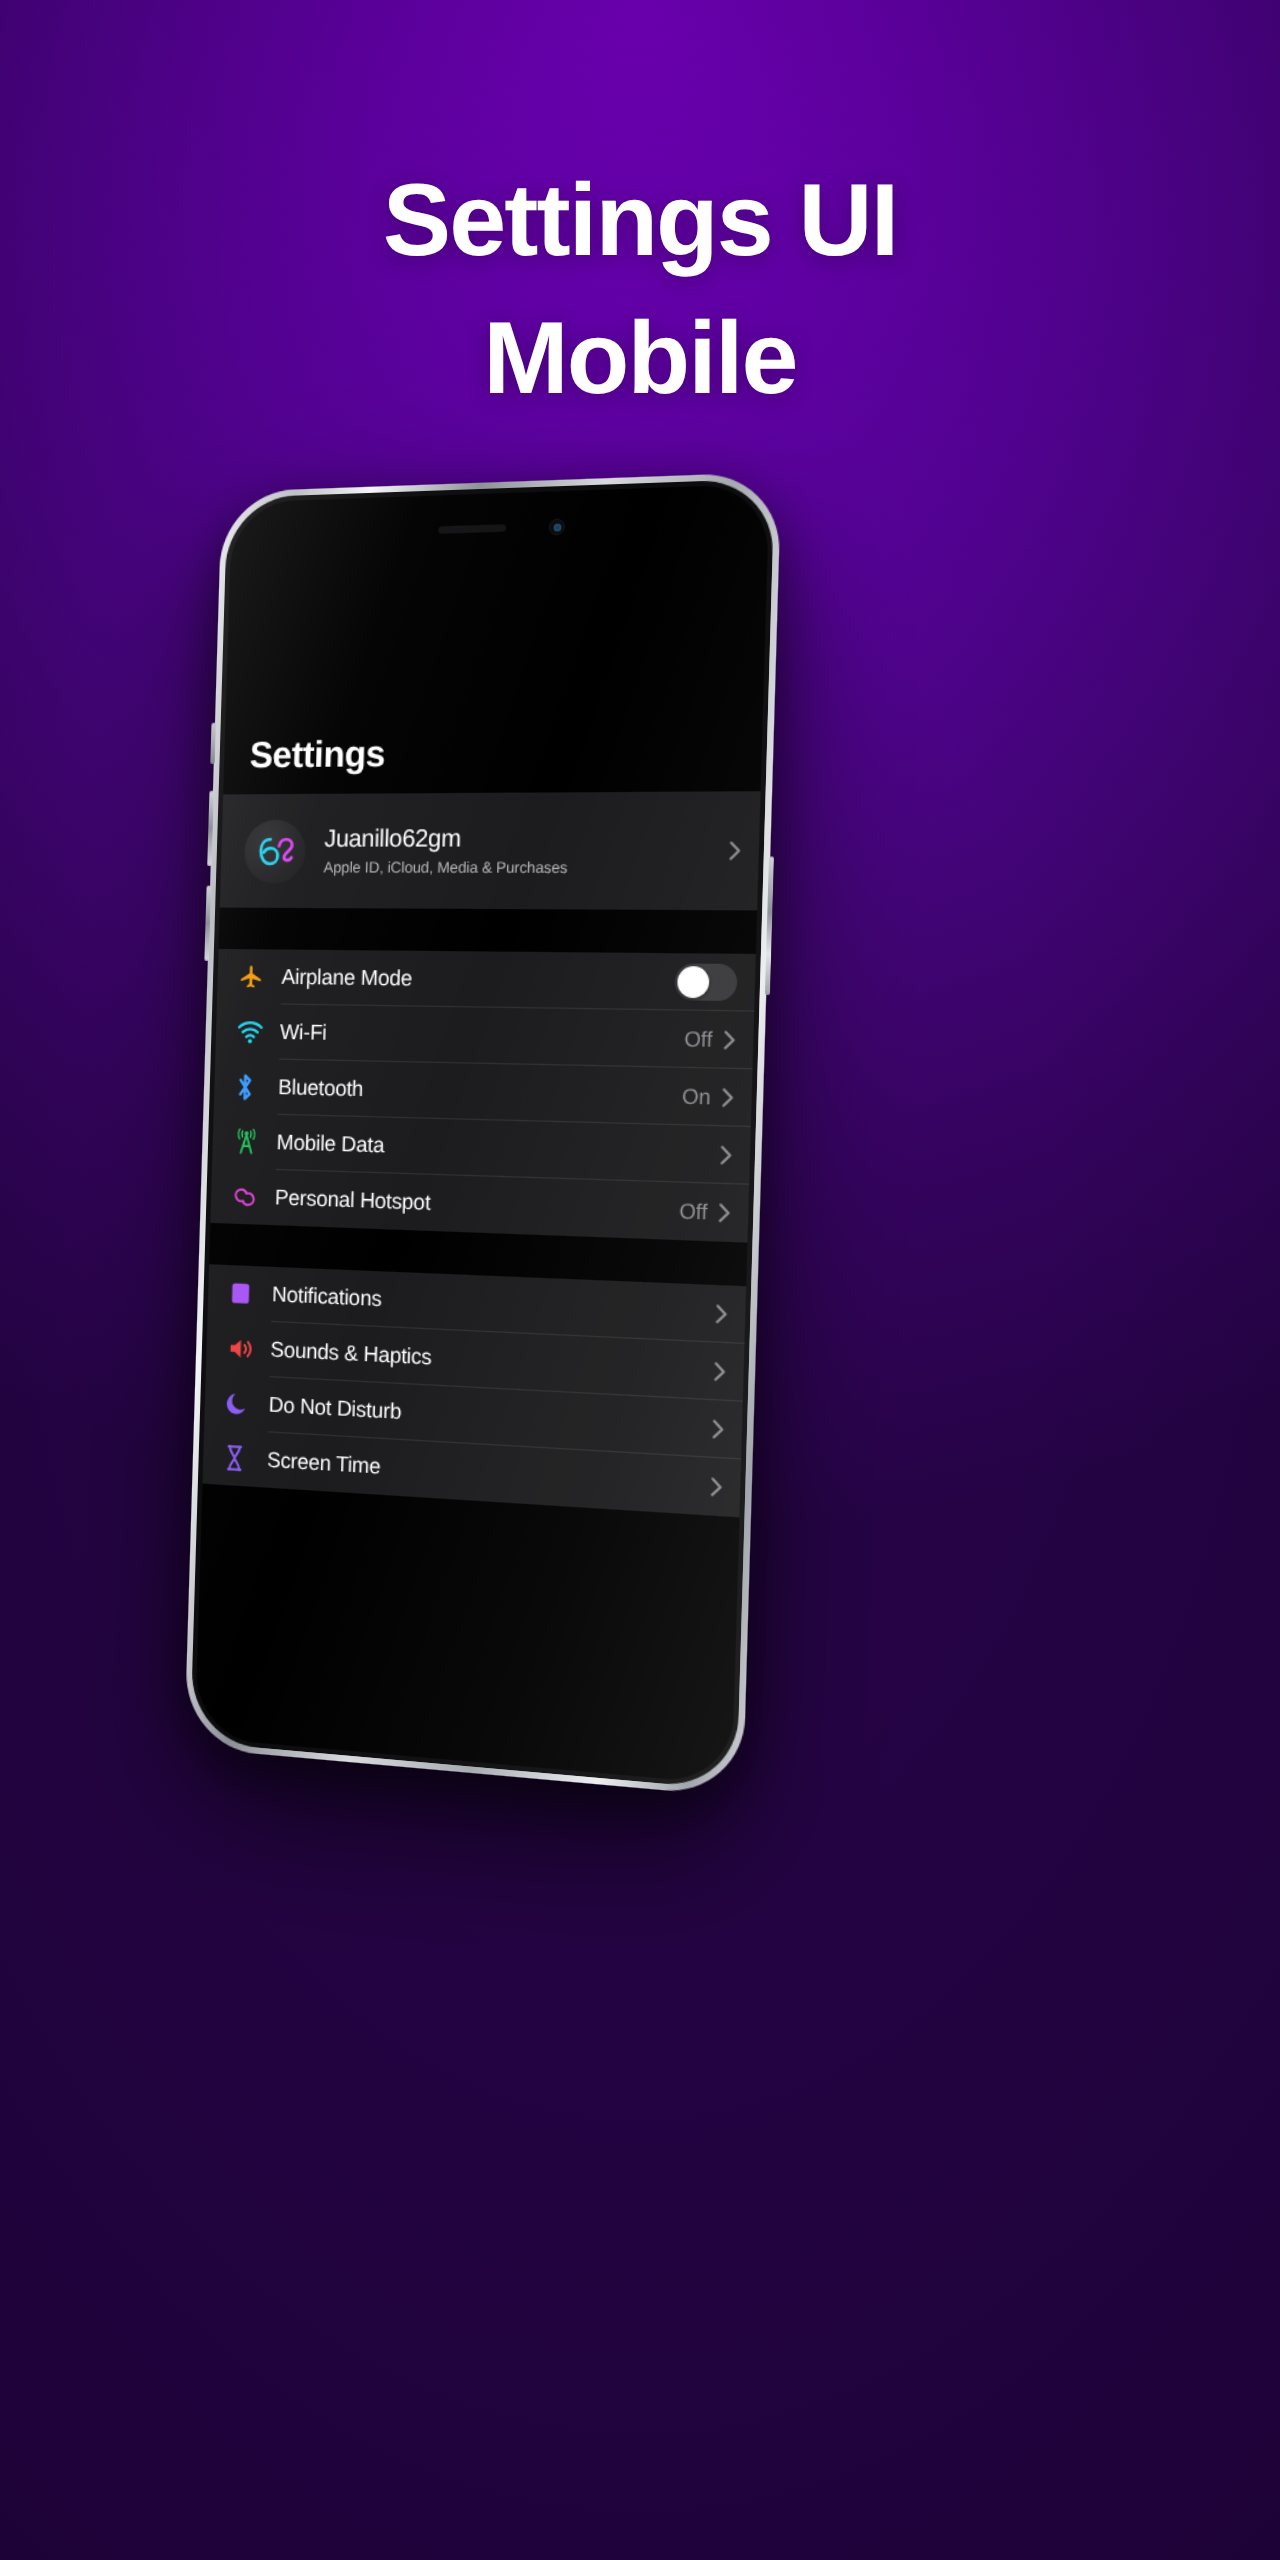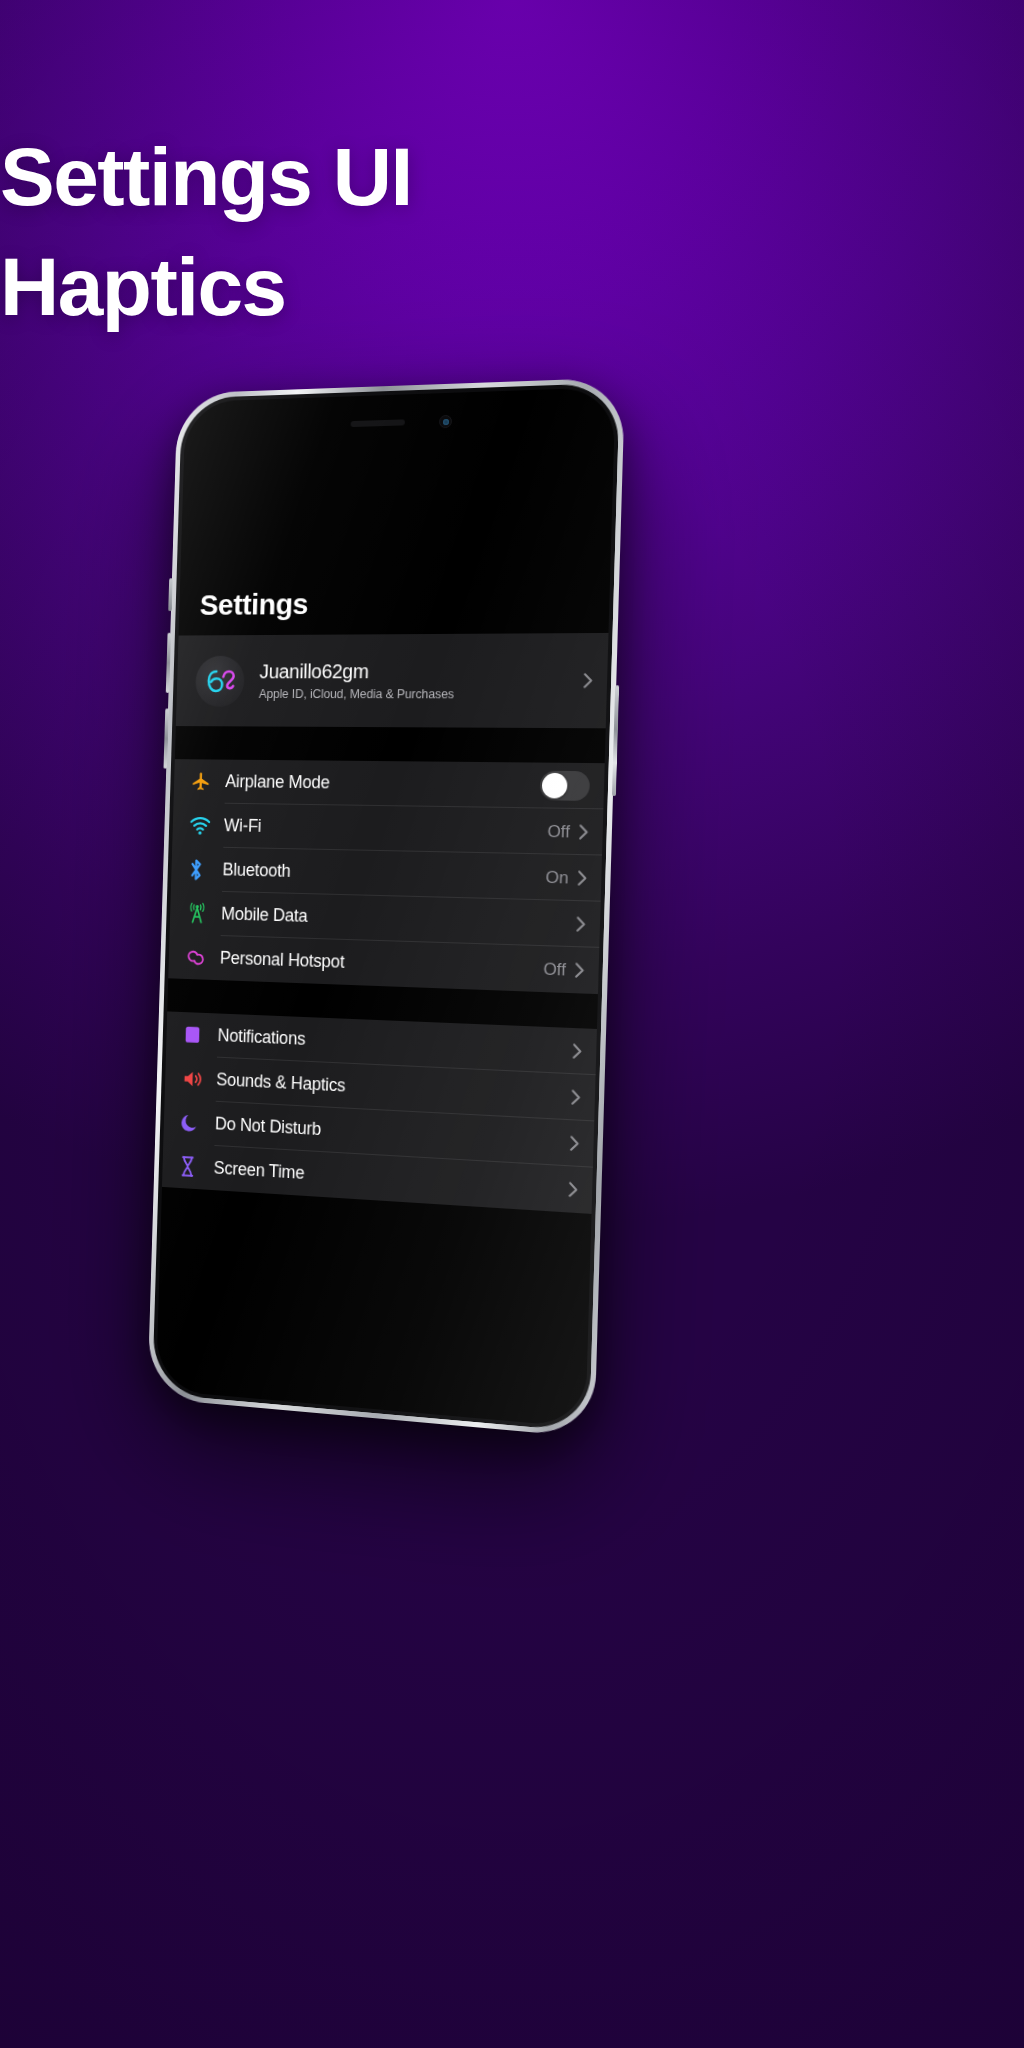--- a/index.html
+++ b/index.html
@@ -17,20 +17,21 @@
       radial-gradient(ellipse 120% 60% at 50% 0%, #7a00c8 0%, #6a00b4 18%, #57029a 38%, #430478 60%, #33035c 80%, #250345 100%);
   }
   .bg-vignette {
     position:absolute; inset:0;
     background:radial-gradient(ellipse 90% 70% at 50% 45%, rgba(0,0,0,0) 35%, rgba(15,0,30,0.38) 100%);
   }
 
   
   .title-wrap {
     position:absolute; left:0; right:0; top:122px;
+    text-align:center;
     z-index:5;
   }
   .title-line {
     color:#ffffff;
     font-size:82px;
     font-weight:bold;
     letter-spacing:-1.5px;
     line-height:110px;
     text-shadow:0 3px 18px rgba(0,0,0,0.28);
   }
@@ -261,21 +262,21 @@
   }
 </style>
 </head>
 <body>
 
 <div class="bg"></div>
 <div class="bg-vignette"></div>
 
 <div class="title-wrap">
   <div class="title-line">Settings UI</div>
-  <div class="title-line">Haptics</div>
+  <div class="title-line">Mobile</div>
 </div>
 
 <div class="phone-stage">
   <div class="phone">
 
     <div class="btn-mute"></div>
     <div class="btn-vol-up"></div>
     <div class="btn-vol-dn"></div>
     <div class="btn-power"></div>
 

